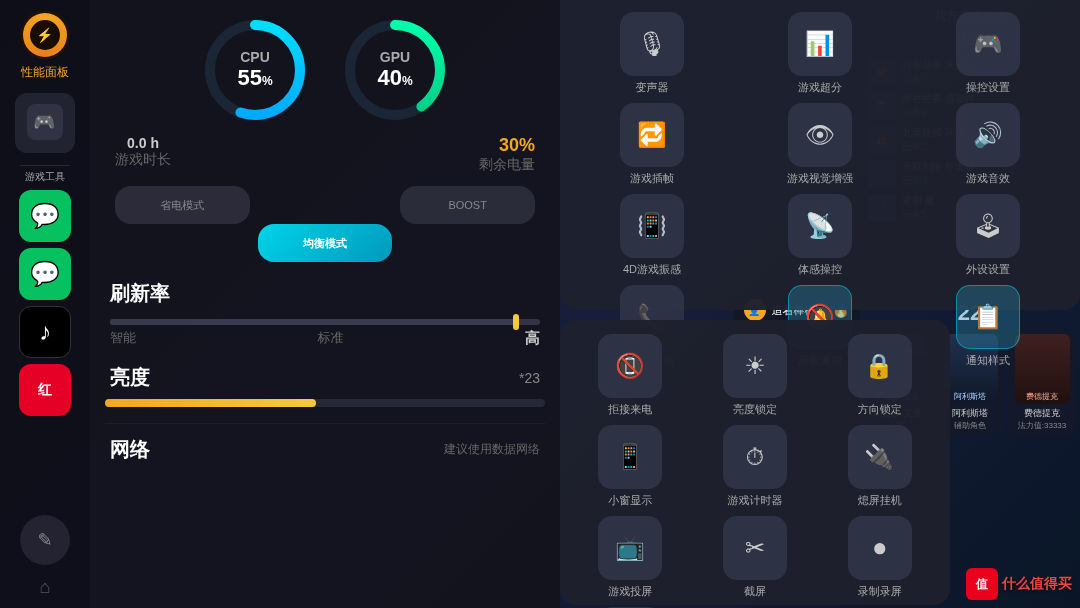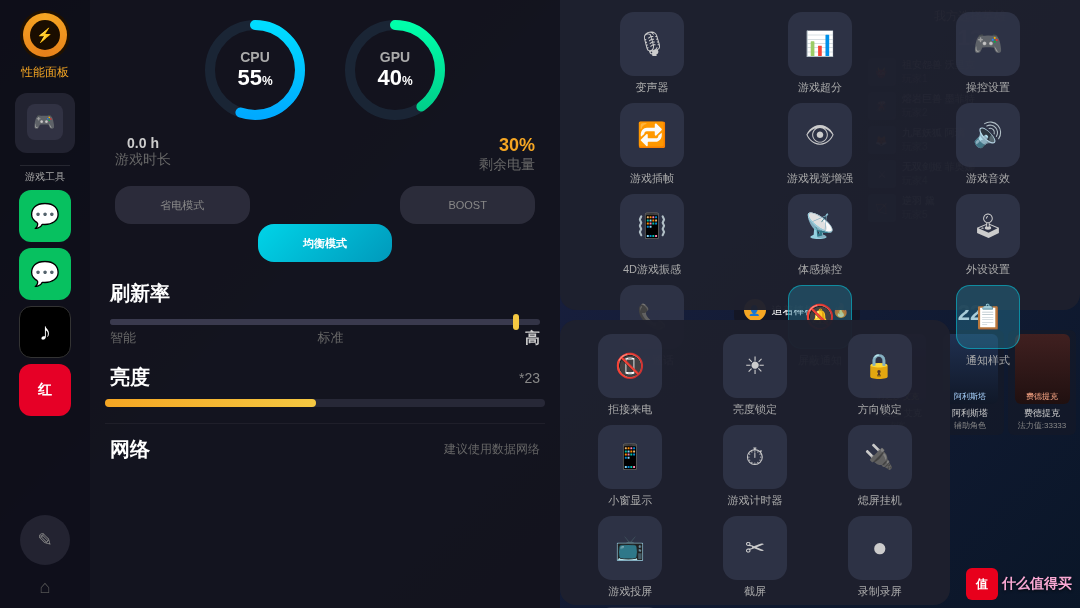--- a/index.html
+++ b/index.html
@@ -480,21 +480,21 @@
       z-index: 20;
     }
     .watermark-icon {
       width: 32px; height: 32px;
       background: #e8001c;
       border-radius: 6px;
       display: flex; align-items: center; justify-content: center;
       color: #fff; font-size: 12px; font-weight: bold;
     }
     .watermark-text {
-      color: #f9a8d4;
+      color: #ef4444;
       font-size: 14px;
       font-weight: bold;
       text-shadow: 0 1px 3px rgba(0,0,0,0.8);
     }
 
     
     .chase-bar {
       position: absolute;
       right: 220px; top: 295px;
       background: rgba(20,22,35,0.9);

